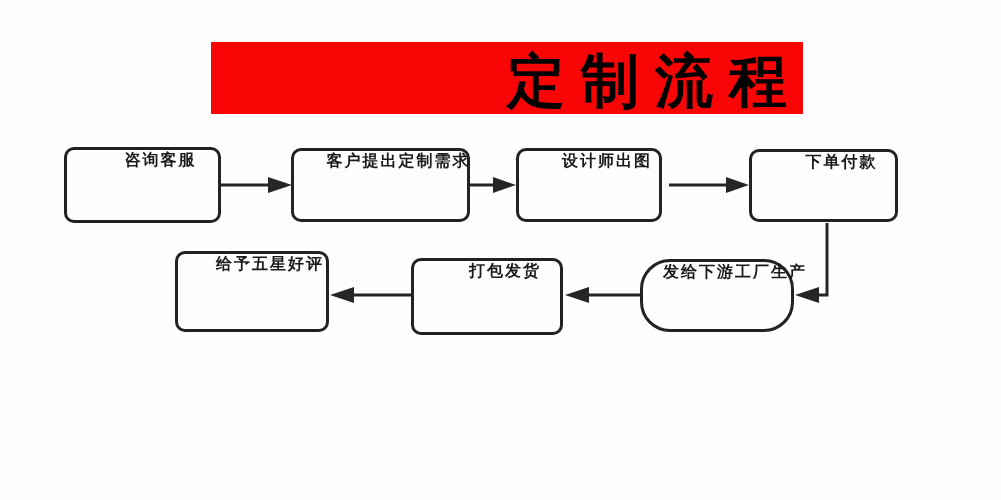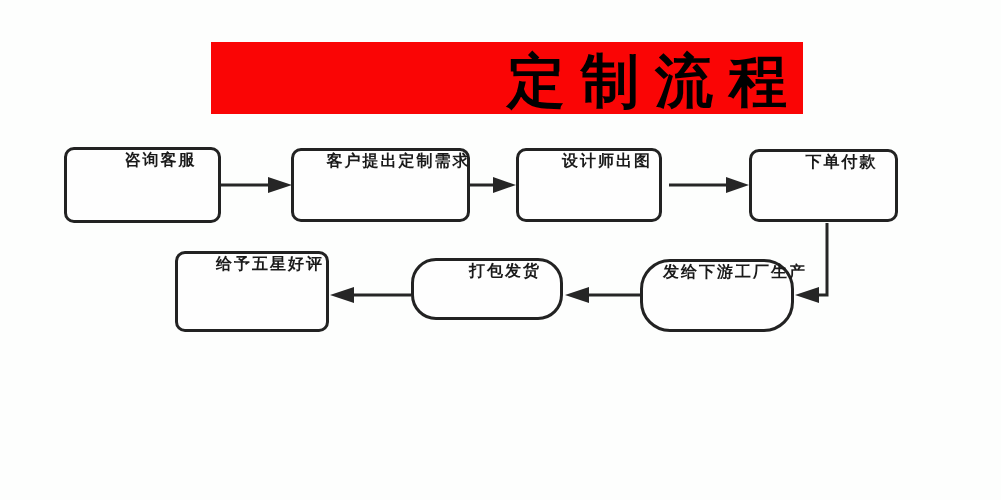--- a/index.html
+++ b/index.html
@@ -43,21 +43,21 @@
   .node-label{
     color:var(--box-text);
     font-size:16px;font-weight:bold;line-height:1.2;
     letter-spacing:2px;white-space:nowrap;
   }
   .n1{left:64px;top:147px;width:157px;height:76px;}
   .n2{left:291px;top:148px;width:179px;height:74px;}
   .n3{left:516px;top:148px;width:146px;height:74px;}
   .n4{left:749px;top:149px;width:149px;height:73px;}
   .n5{left:640px;top:259px;width:154px;height:73px;border-radius:30px;}
-  .n6{left:411px;top:258px;width:152px;height:62px;border-radius:25px;}
+  .n6{left:411px;top:258px;width:152px;height:77px;}
   .n7{left:175px;top:243px;width:154px;height:81px;margin-top:8px;}
 
   
   .arrows{position:absolute;left:0;top:0;}
   .arrow-line{stroke:var(--arrow);stroke-width:3;fill:none;}
   .arrow-head{fill:var(--arrow);stroke:none;}
 </style>
 </head>
 <body>
 

